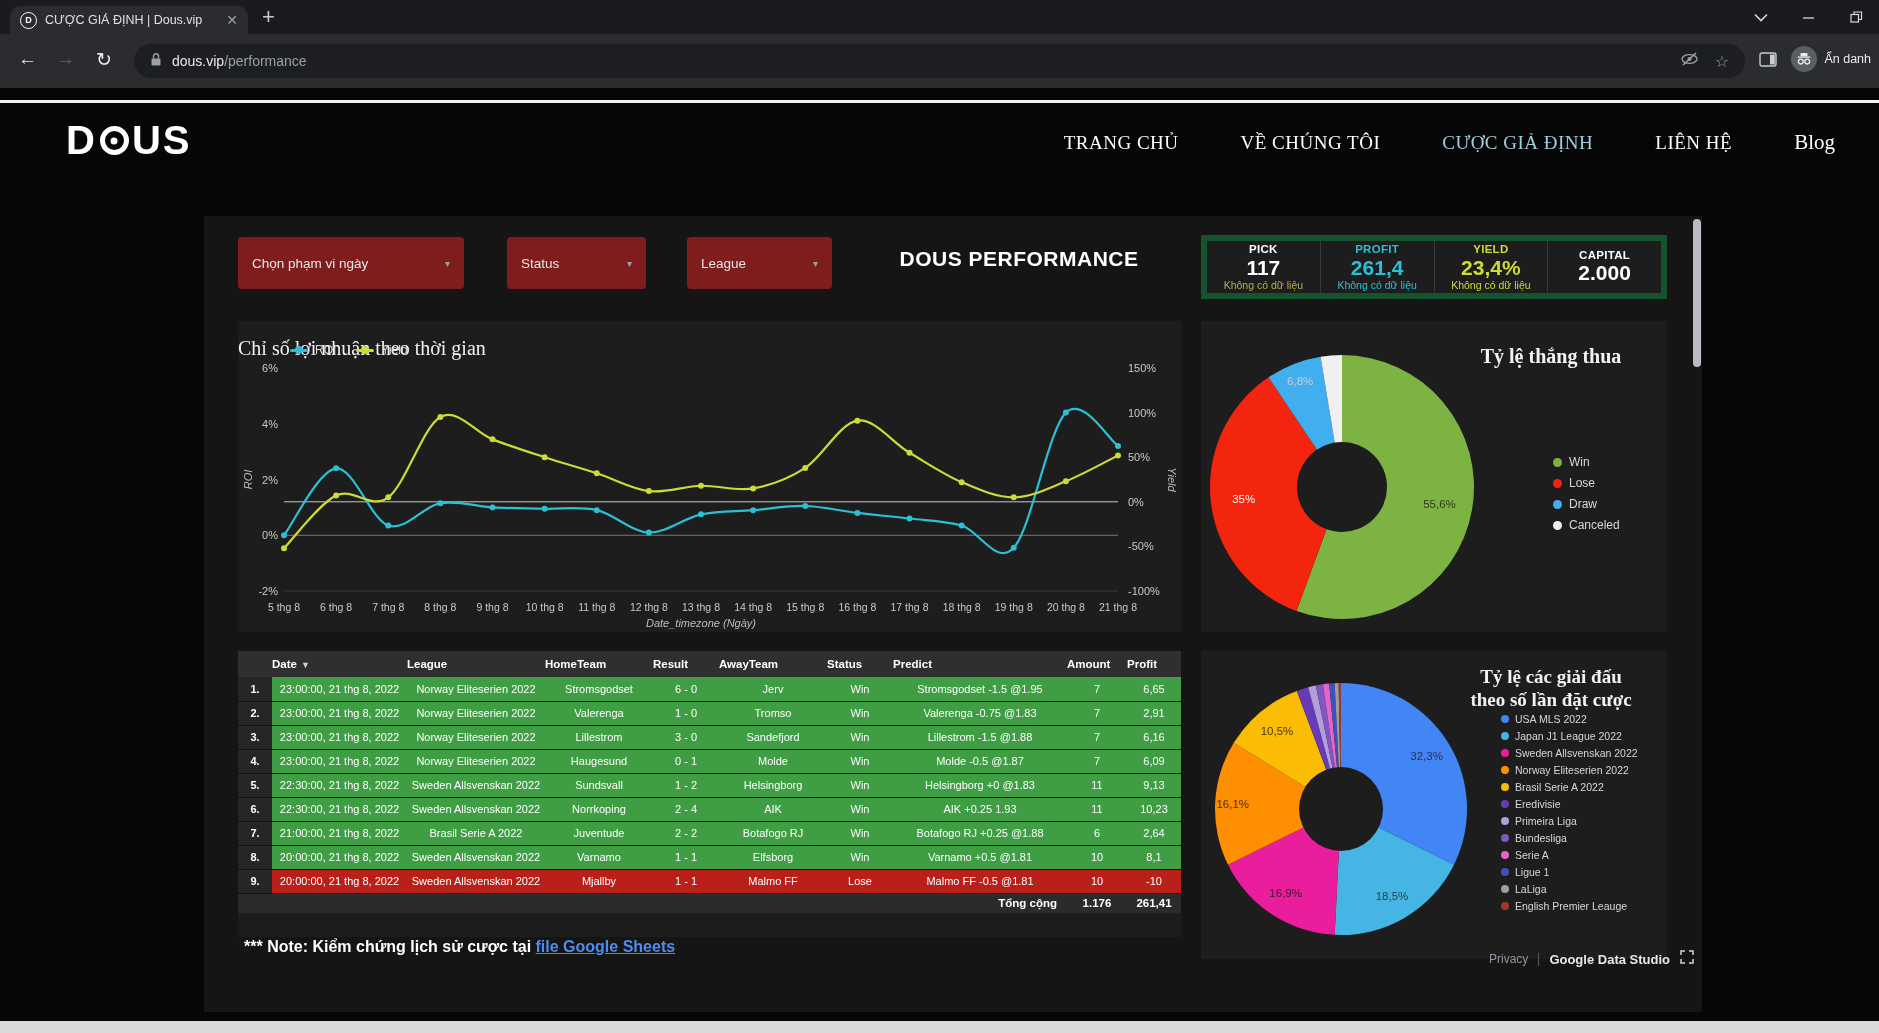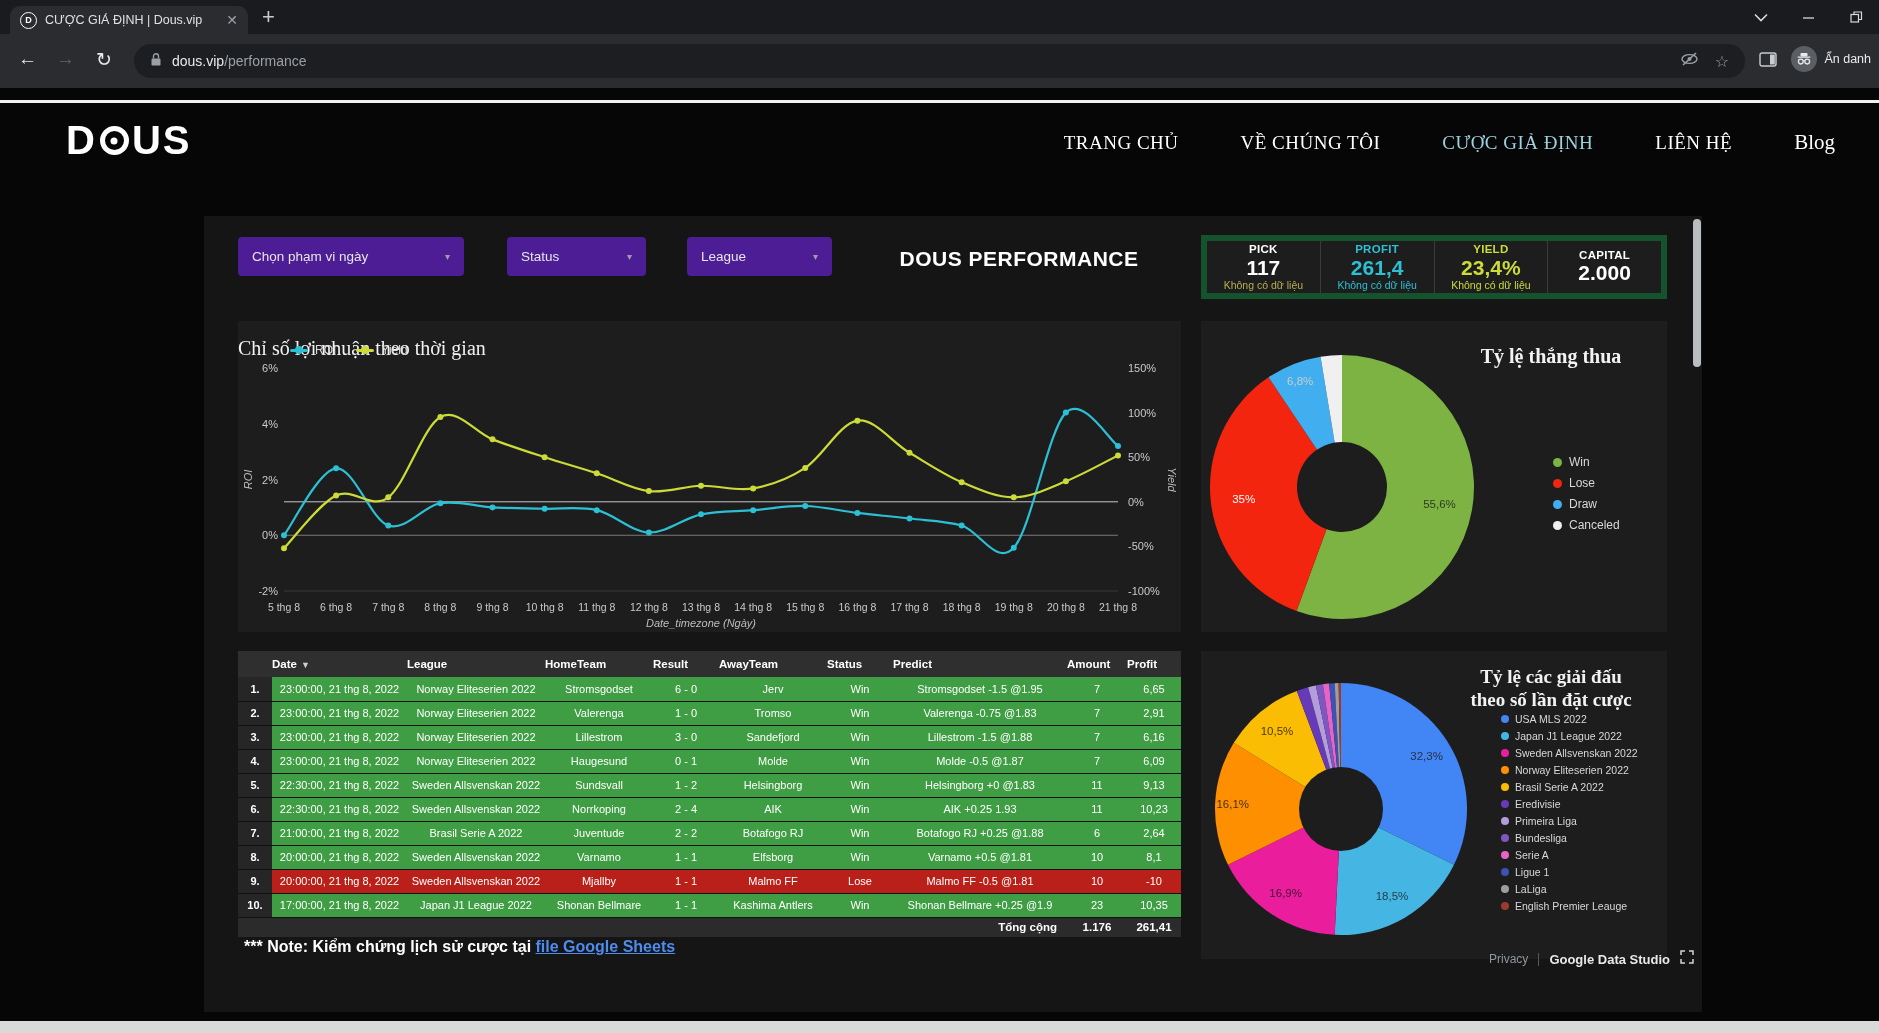--- a/index.html
+++ b/index.html
@@ -41,21 +41,21 @@
   .site-nav{position:absolute;right:44px;top:42px;display:flex;gap:62px;align-items:baseline;font-family:"Liberation Serif",serif;font-size:19px;color:#fff;letter-spacing:.5px}
   .nav-item.active{color:#9fd0e0}
   .nav-item.blog{font-size:21px;letter-spacing:0}
 
   .bottom-strip{position:absolute;left:0;right:0;bottom:0;height:12px;background:#d9d9d9}
 
   
   .embed{position:absolute;left:204px;top:128px;width:1498px;height:796px;background:#151515}
   .scroll-thumb{position:absolute;right:1px;top:3px;width:8px;height:148px;background:#b9bdc2;border-radius:4px}
 
-  .filter{position:absolute;top:21px;height:39px;background:#4c1d95;border-radius:4px;color:#e6e6e6;font-size:13.5px;display:flex;align-items:center;justify-content:space-between;padding:0 14px}
+  .filter{position:absolute;top:21px;height:52px;background:#7f1d1d;border-radius:4px;color:#e6e6e6;font-size:13.5px;display:flex;align-items:center;justify-content:space-between;padding:0 14px}
   .filter-0{left:34px;width:226px}
   .filter-1{left:303px;width:139px}
   .filter-2{left:483px;width:145px}
   .caret{color:#9aa0a6;font-size:10px;margin-left:10px}
 
   .dash-title{position:absolute;left:655px;top:31px;width:320px;text-align:center;color:#fff;font-weight:bold;font-size:21px;letter-spacing:.5px}
 
   .scorecards{position:absolute;left:997px;top:19px;width:466px;height:64px;display:flex;border:6px solid #14532d;background:#1d1d1d}
   .scorecard{flex:1;display:flex;flex-direction:column;align-items:center;justify-content:center;border-left:1px solid #3b3b3b;line-height:1.05}
   .scorecard:first-child{border-left:none}
@@ -472,32 +472,20 @@
                 <td>20:00:00, 21 thg 8, 2022</td>
                 <td>Sweden Allsvenskan 2022</td>
                 <td>Mjallby</td>
                 <td>1 - 1</td>
                 <td>Malmo FF</td>
                 <td>Lose</td>
                 <td>Malmo FF -0.5 @1.81</td>
                 <td>10</td>
                 <td>-10</td>
               </tr>
-              <tr class="win">
-                <td class="row-no">10.</td>
-                <td>17:00:00, 21 thg 8, 2022</td>
-                <td>Japan J1 League 2022</td>
-                <td>Shonan Bellmare</td>
-                <td>1 - 1</td>
-                <td>Kashima Antlers</td>
-                <td>Win</td>
-                <td>Shonan Bellmare +0.25 @1.9</td>
-                <td>23</td>
-                <td>10,35</td>
-              </tr>
             </tbody>
           <tfoot>
               <tr id="tfoot-row">
                 <td class="total-label" colspan="8">Tổng cộng</td>
                 <td>1.176</td>
                 <td>261,41</td>
               </tr>
             </tfoot>
         </table>
       </div>

